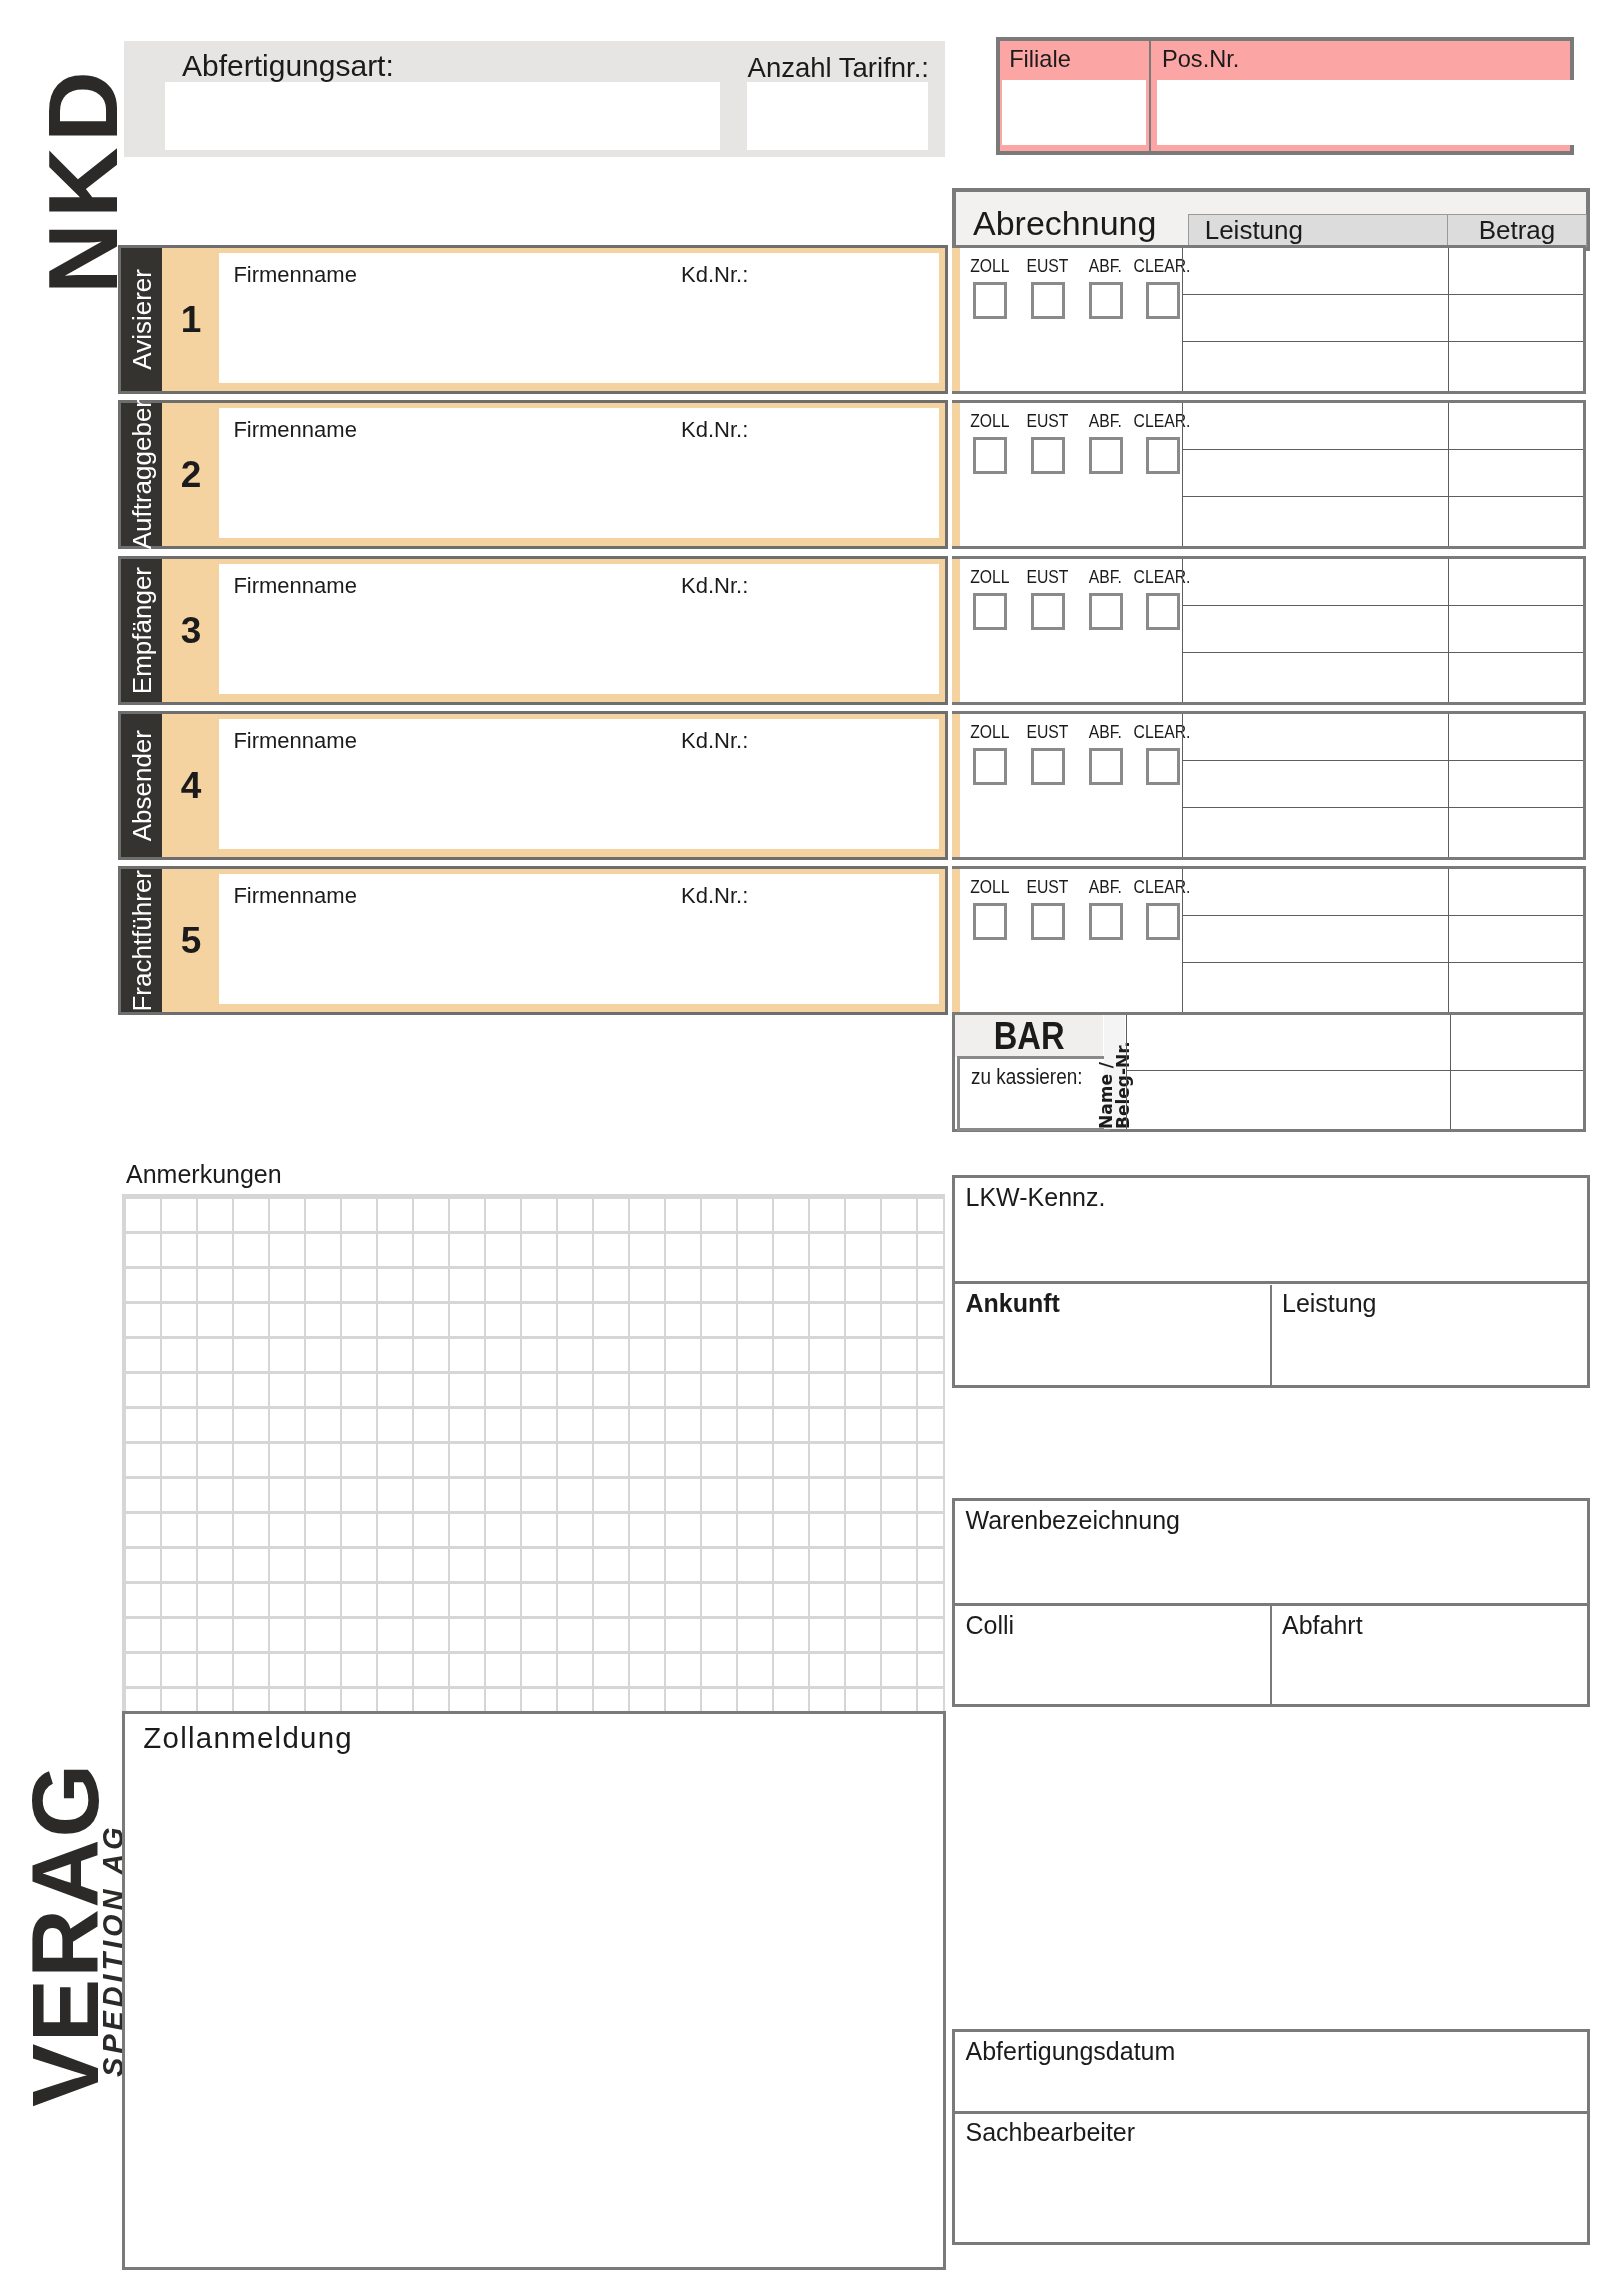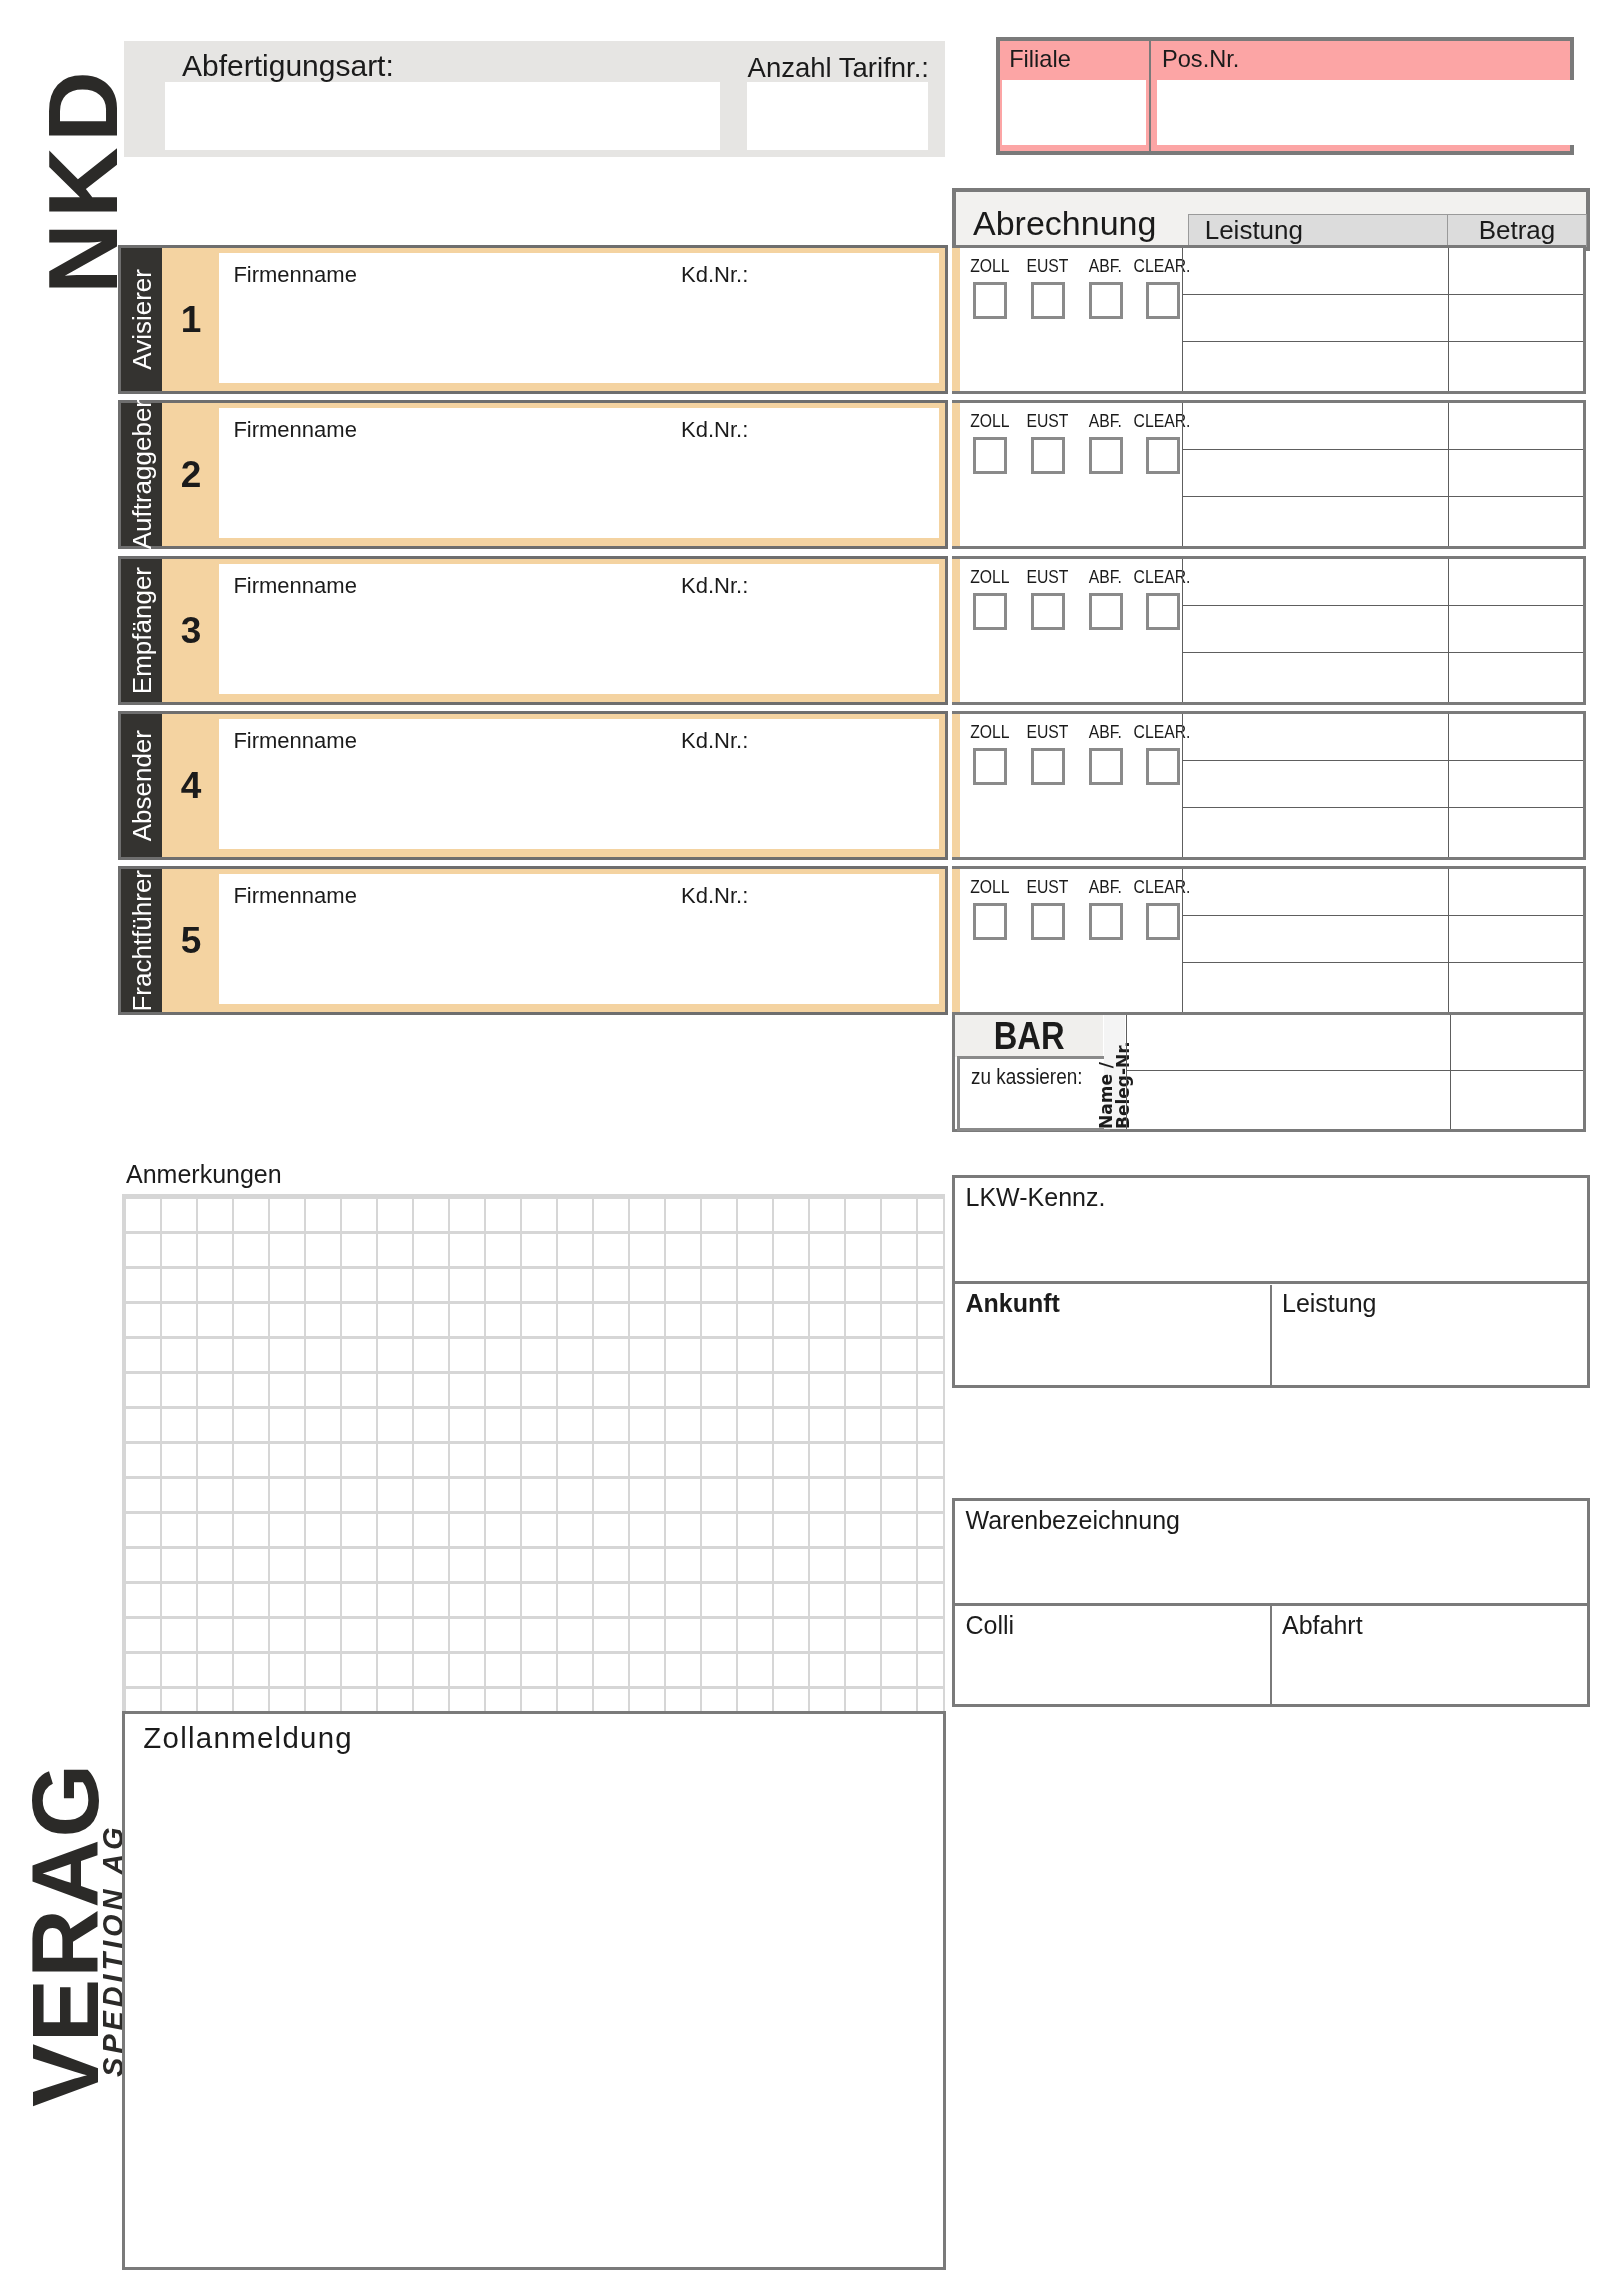--- a/index.html
+++ b/index.html
@@ -326,15 +326,22 @@
     <span class="blabel" style="left:327px;top:110px;">Abfahrt</span>
     <div class="abs" style="left:0;top:34px;width:630px;height:67px;"></div>
     <div class="abs" style="left:0;top:140px;width:314px;height:62px;"></div>
     <div class="abs" style="left:319px;top:140px;width:311px;height:62px;"></div>
   </div>
 
   <div class="abs zoll-box">
     <span class="lbl" style="left:18.3px;top:6.5px;font-size:29.4px;letter-spacing:1.3px;">Zollanmeldung</span>
   </div>
 
+  <div class="abs rbox" style="top:2029px;height:216px;">
+    <div class="hd" style="top:79px;"></div>
+    <span class="blabel" style="left:10.5px;top:5.2px;">Abfertigungsdatum</span>
+    <span class="blabel" style="left:10.5px;top:86px;">Sachbearbeiter</span>
+    <div class="abs" style="left:0;top:34px;width:630px;height:43px;"></div>
+    <div class="abs" style="left:0;top:118px;width:630px;height:90px;"></div>
+  </div>
 
 </div>
 
 
 </body></html>

